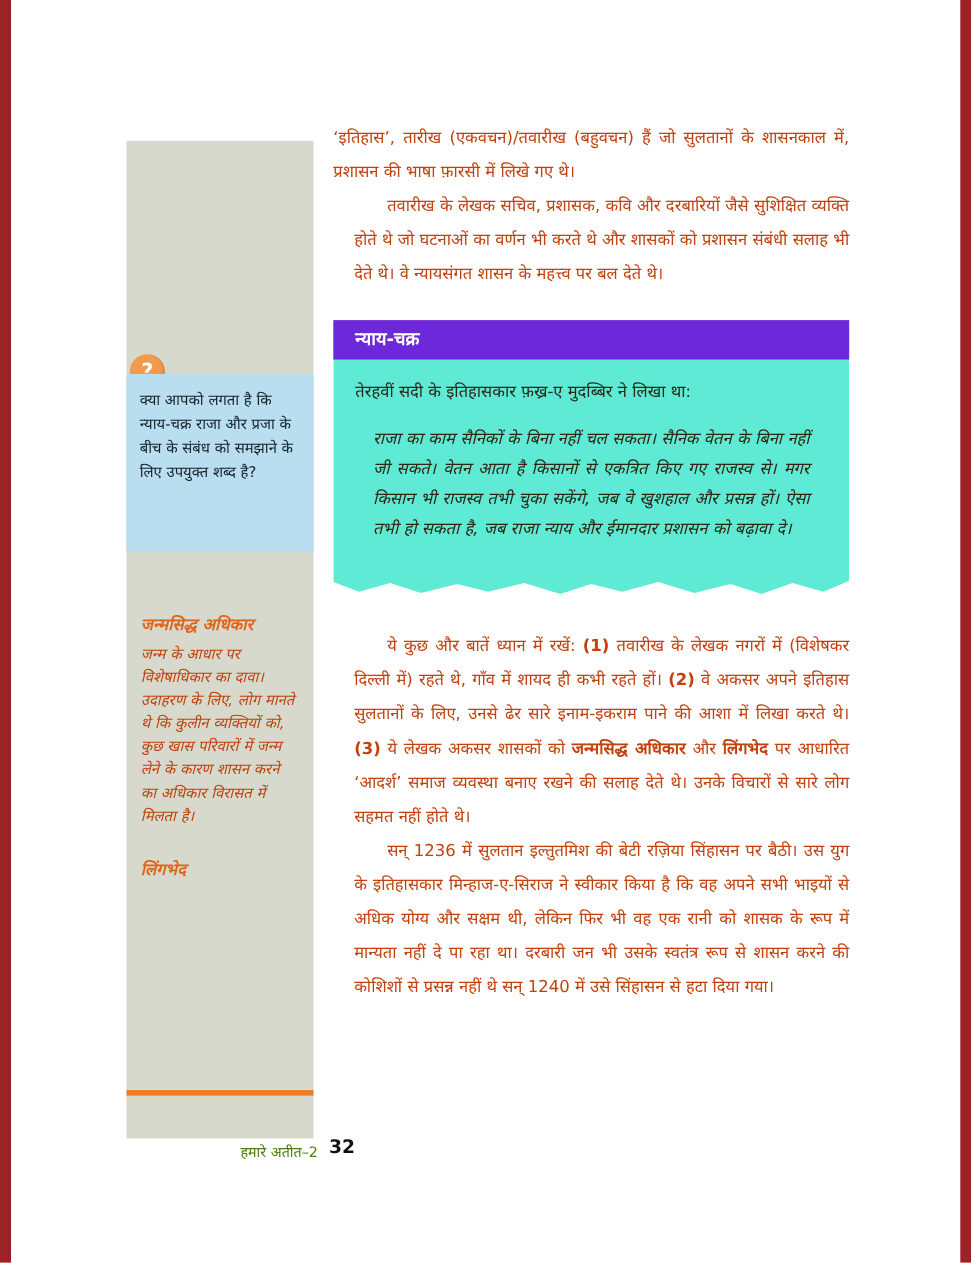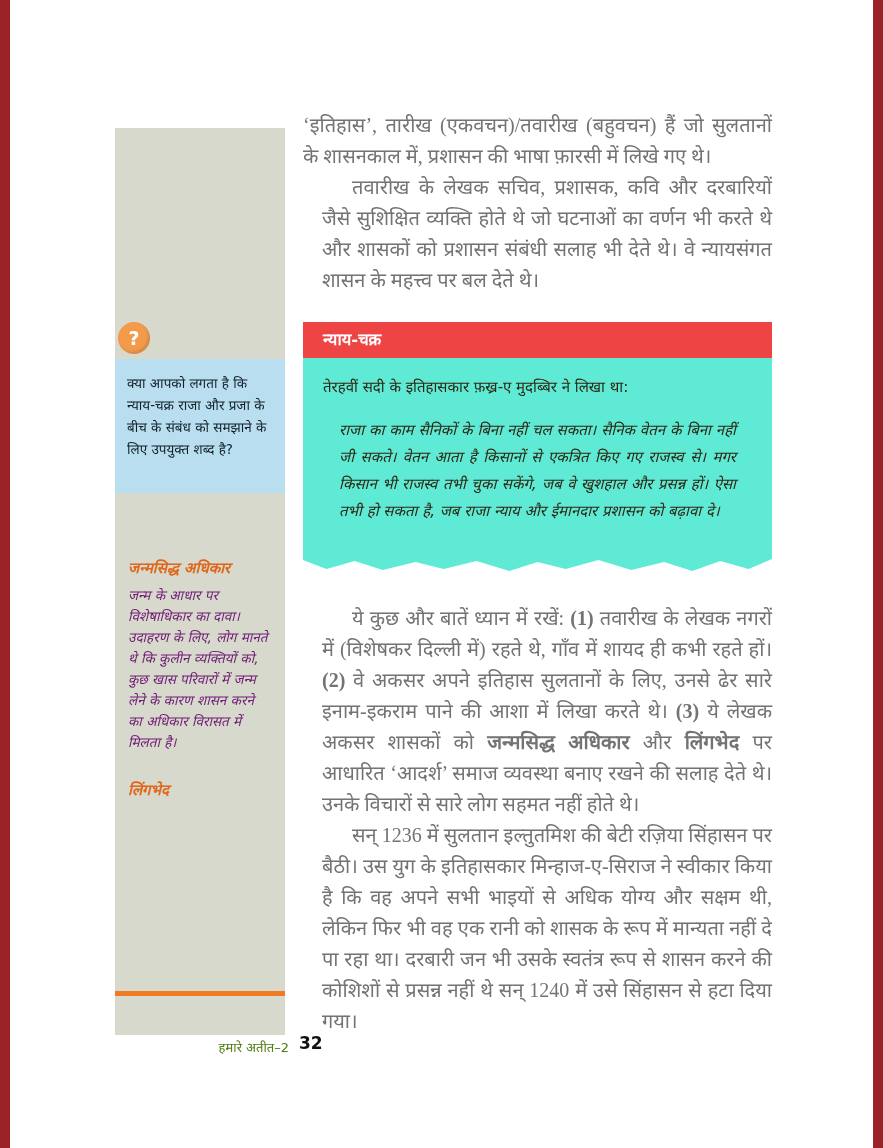--- a/index.html
+++ b/index.html
@@ -24,64 +24,64 @@
   }
   .qmark {
     position: absolute; left: 3px; top: 194px;
     width: 32px; height: 32px; border-radius: 50%;
     background: #f39a4d; color: #ffffff;
     font-weight: bold; font-size: 19px;
     display: flex; align-items: center; justify-content: center;
     box-shadow: inset -2px -2px 3px rgba(0,0,0,0.12);
   }
   .qbox {
-    position: absolute; left: 0; top: 231px;
-    width: 170px; height: 134px;
+    position: absolute; left: 0; top: 212px;
+    width: 170px; height: 162px;
     background: #b9def0;
     box-sizing: border-box;
     padding: 13px 12px;
     font-size: 13.5px; line-height: 22px;
     color: #13202a;
   }
   .qbox p { margin: 0; }
   .defs {
     position: absolute; left: 0; top: 413px;
     width: 170px; box-sizing: border-box;
     padding: 0 13px;
   }
   .term-title {
     color: #e0661c; font-weight: bold; font-style: italic;
     font-size: 15px; margin: 16px 0 8px;
   }
   .term-def {
-    color: #701a75; font-style: italic;
+    color: #c2410c; font-style: italic;
     font-size: 13.5px; line-height: 21px;
   }
   .term-block + .term-block { margin-top: 26px; }
   .orange-rule {
     position: absolute; left: 0; top: 863px;
     width: 170px; height: 5px; background: #ef7c22;
   }
 
   
   .main { position: absolute; left: 303px; top: 110px; width: 469px; }
   .heading {
     margin: 0 0 13px;
     color: #00a79d; font-weight: bold; font-size: 23px;
   }
   .para {
     margin: 0;
-    font-size: 20px; line-height: 31px;
-    color: #737373; text-align: justify; font-family: Liberation Serif, serif;
+    font-size: 15px; line-height: 31px;
+    color: #c2410c; text-align: justify;
   }
   .indent { text-indent: 30px; margin-left: 19px; }
 
   .infobox { margin: 26px 0 28px; width: 469px; }
   .infobox-header {
-    background: #ef4444; color: #ffffff;
+    background: #6d28d9; color: #ffffff;
     font-weight: bold; font-size: 16.5px;
     line-height: 36px; height: 36px;
     padding-left: 20px; box-sizing: border-box;
   }
   .infobox-body {
     background: #5eead4;
     padding: 14px 20px 34px;
     font-size: 15px; line-height: 27px;
     color: #2e2613;
     clip-path: polygon(

